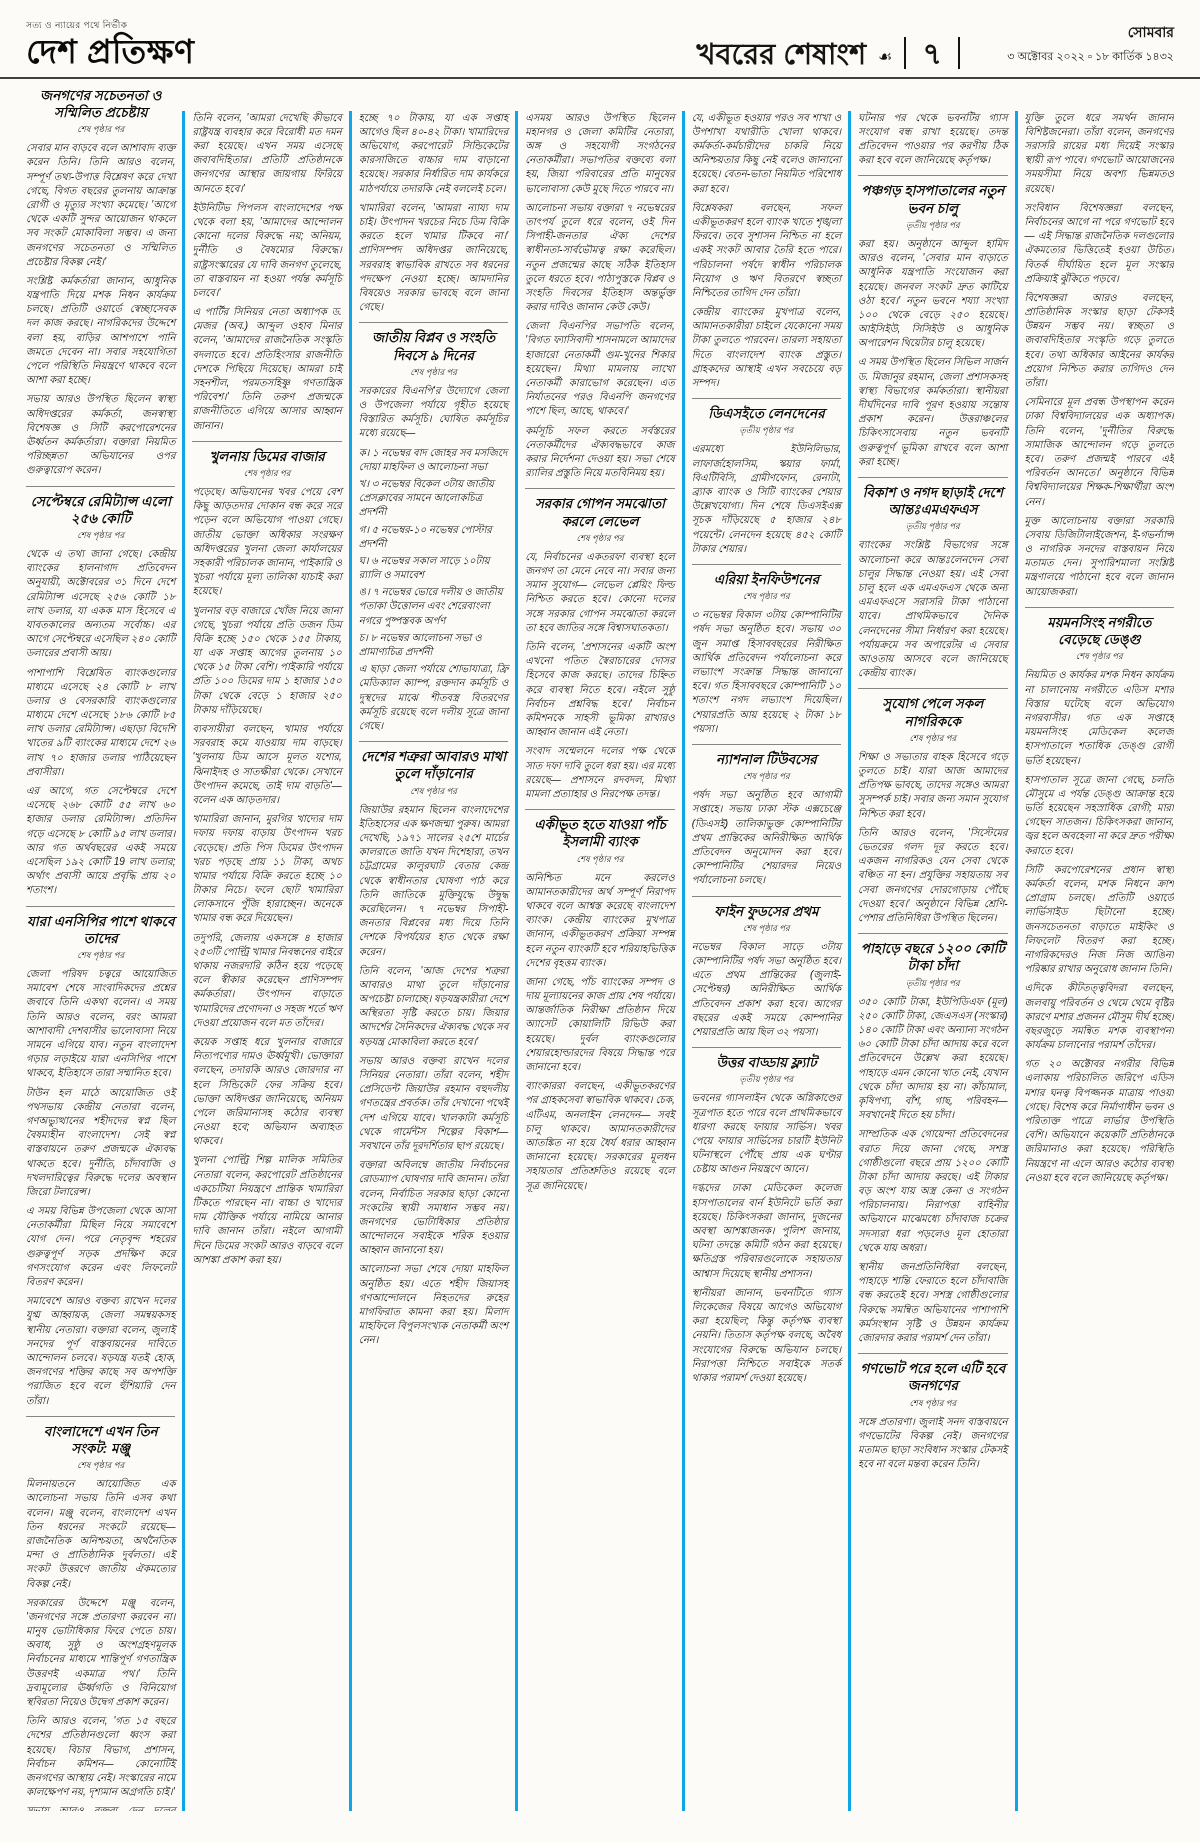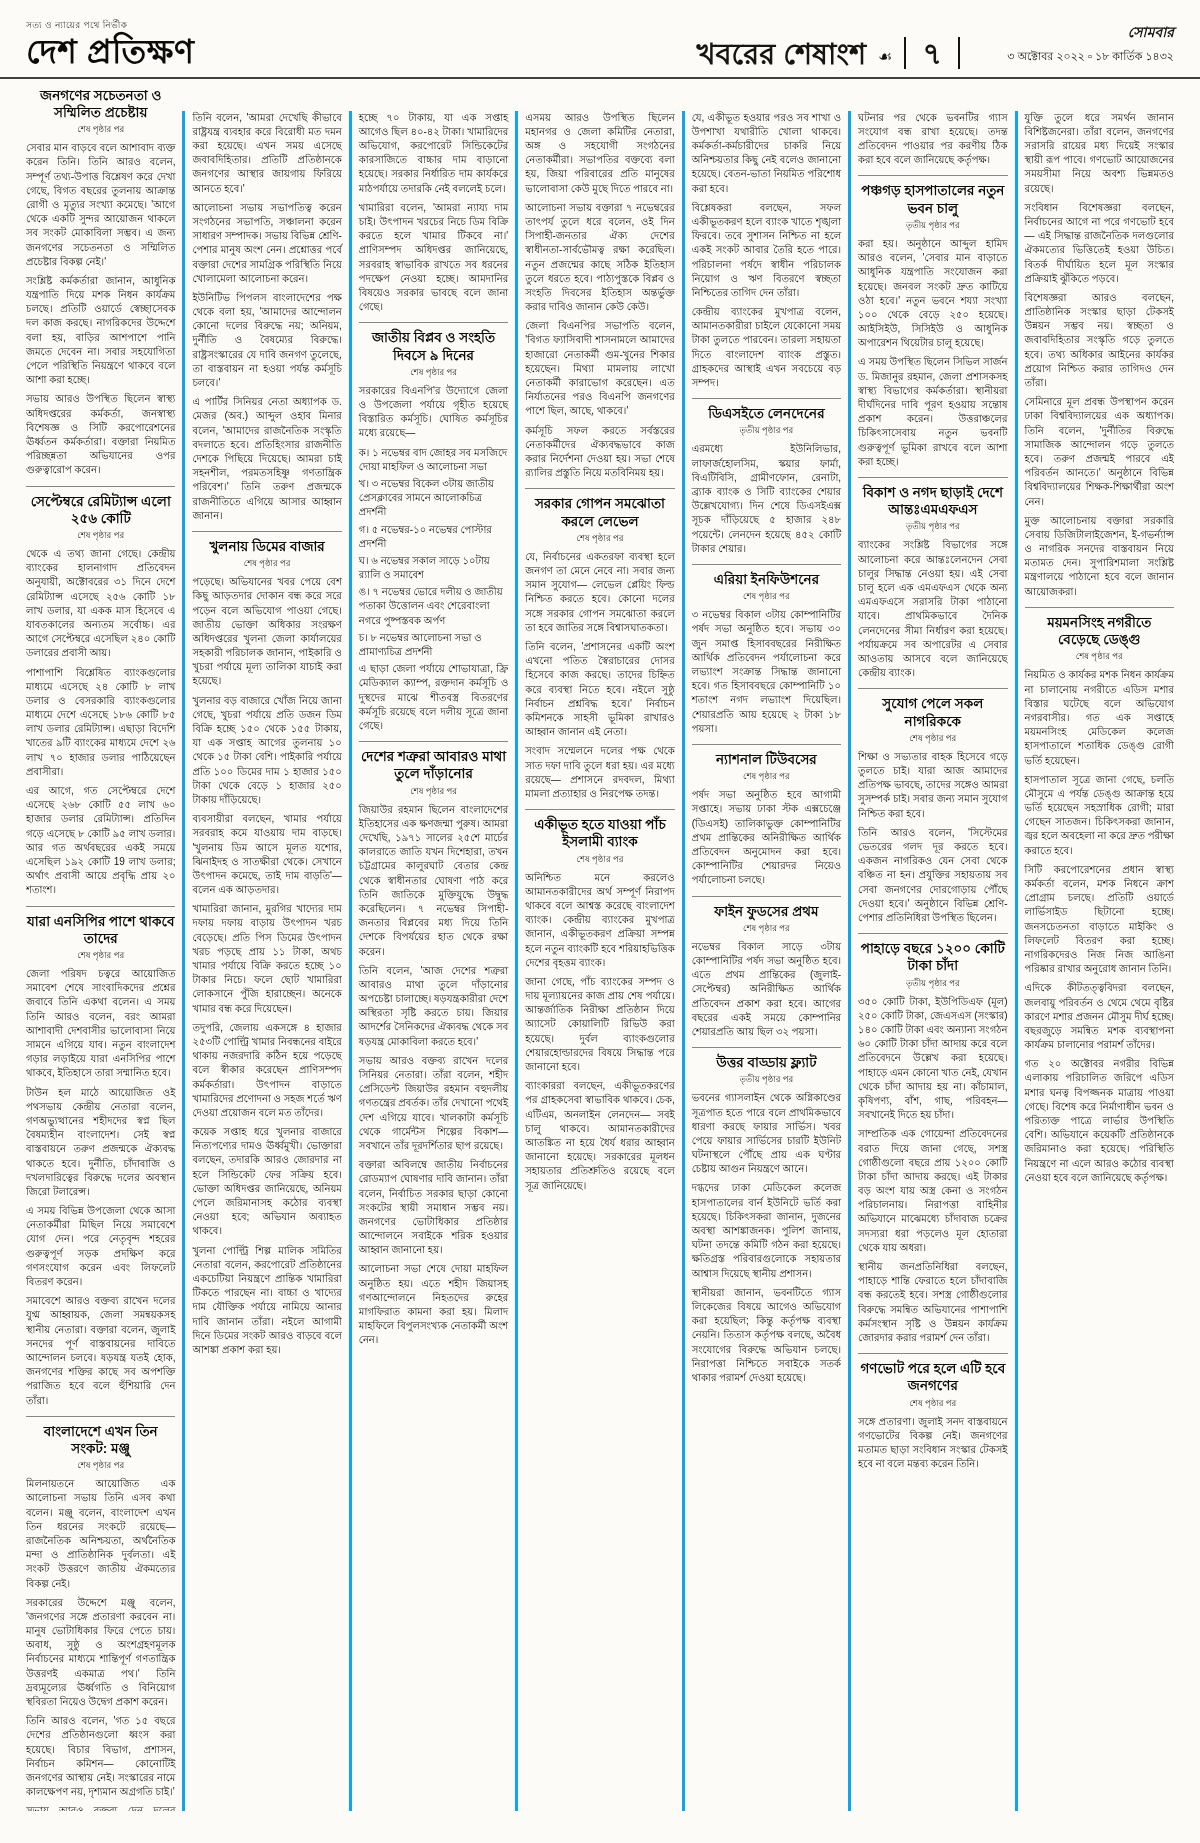--- a/index.html
+++ b/index.html
@@ -27,27 +27,28 @@
   .header-spacer { flex: 1; }
   .section-title { font-size: 29px; font-weight: bold; line-height: 1; white-space: nowrap; }
   .ornament { font-size: 16px; margin: 0 12px 3px 12px; color: #171310; }
   .page-number {
     font-size: 30px; font-weight: bold; line-height: 1;
     padding: 2px 16px 0 16px;
     border-left: 2px solid #171310; border-right: 2px solid #171310;
     margin-right: 14px;
   }
   .date-block { text-align: right; min-width: 200px; padding-bottom: 2px; }
-  .day { font-size: 14px; font-weight: bold; margin-bottom: 3px; font-style: italic; }
+  .day { font-size: 14px; font-weight: bold; margin-bottom: 3px; }
   .date { font-size: 11px; white-space: nowrap; }
   .columns {
     flex: 1;
     display: flex;
     padding: 8px 26px 32px 26px;
     overflow: hidden;
+    font-style: italic;
   }
   .col {
     flex: 1 1 0; min-width: 0;
     overflow: hidden;
     padding: 0 7px;
     text-align: justify;
   }
   .col:first-child { padding-left: 0; }
   .col:last-child  { padding-right: 0; }
   .col + .col { border-left: 3px solid #0ea5e9; margin-top: 24px; }
@@ -111,21 +112,20 @@
           <div class="cont">শেষ পৃষ্ঠার পর</div>
           <p class="body-text">মিলনায়তনে আয়োজিত এক আলোচনা সভায় তিনি এসব কথা বলেন। মঞ্জু বলেন, বাংলাদেশ এখন তিন ধরনের সংকটে রয়েছে— রাজনৈতিক অনিশ্চয়তা, অর্থনৈতিক মন্দা ও প্রাতিষ্ঠানিক দুর্বলতা। এই সংকট উত্তরণে জাতীয় ঐকমত্যের বিকল্প নেই।</p>
           <p class="body-text">সরকারের উদ্দেশে মঞ্জু বলেন, 'জনগণের সঙ্গে প্রতারণা করবেন না। মানুষ ভোটাধিকার ফিরে পেতে চায়। অবাধ, সুষ্ঠু ও অংশগ্রহণমূলক নির্বাচনের মাধ্যমে শান্তিপূর্ণ গণতান্ত্রিক উত্তরণই একমাত্র পথ।' তিনি দ্রব্যমূল্যের ঊর্ধ্বগতি ও বিনিয়োগ স্থবিরতা নিয়েও উদ্বেগ প্রকাশ করেন।</p>
           <p class="body-text">তিনি আরও বলেন, 'গত ১৫ বছরে দেশের প্রতিষ্ঠানগুলো ধ্বংস করা হয়েছে। বিচার বিভাগ, প্রশাসন, নির্বাচন কমিশন— কোনোটিই জনগণের আস্থায় নেই। সংস্কারের নামে কালক্ষেপণ নয়, দৃশ্যমান অগ্রগতি চাই।'</p>
           <p class="body-text">সভায় আরও বক্তব্য দেন দলের কেন্দ্রীয় নেতারা ও বিশিষ্ট নাগরিকরা। বক্তারা আইনশৃঙ্খলা পরিস্থিতির উন্নয়ন, ব্যবসা-বাণিজ্যে গতি ফেরানো এবং তরুণদের কর্মসংস্থানের ওপর গুরুত্ব দেন।</p>
         </article>
       </div>
       <div class="col">
         <article class="article continuation">
           <p class="body-text">তিনি বলেন, 'আমরা দেখেছি কীভাবে রাষ্ট্রযন্ত্র ব্যবহার করে বিরোধী মত দমন করা হয়েছে। এখন সময় এসেছে জবাবদিহিতার। প্রতিটি প্রতিষ্ঠানকে জনগণের আস্থার জায়গায় ফিরিয়ে আনতে হবে।'</p>
-          <p class="body-text">আলোচনা সভায় সভাপতিত্ব করেন সংগঠনের সভাপতি, সঞ্চালনা করেন সাধারণ সম্পাদক। সভায় বিভিন্ন শ্রেণি-পেশার মানুষ অংশ নেন। প্রশ্নোত্তর পর্বে বক্তারা দেশের সামগ্রিক পরিস্থিতি নিয়ে খোলামেলা আলোচনা করেন।</p>
           <p class="body-text">ইউনিটিভ পিপলস বাংলাদেশের পক্ষ থেকে বলা হয়, 'আমাদের আন্দোলন কোনো দলের বিরুদ্ধে নয়; অনিয়ম, দুর্নীতি ও বৈষম্যের বিরুদ্ধে। রাষ্ট্রসংস্কারের যে দাবি জনগণ তুলেছে, তা বাস্তবায়ন না হওয়া পর্যন্ত কর্মসূচি চলবে।'</p>
           <p class="body-text">এ পার্টির সিনিয়র নেতা অধ্যাপক ড. মেজর (অব.) আব্দুল ওহাব মিনার বলেন, 'আমাদের রাজনৈতিক সংস্কৃতি বদলাতে হবে। প্রতিহিংসার রাজনীতি দেশকে পিছিয়ে দিয়েছে। আমরা চাই সহনশীল, পরমতসহিষ্ণু গণতান্ত্রিক পরিবেশ।' তিনি তরুণ প্রজন্মকে রাজনীতিতে এগিয়ে আসার আহ্বান জানান।</p>
         </article>
         <article class="article">
           <h2 class="headline">খুলনায় ডিমের বাজার</h2>
           <div class="cont">শেষ পৃষ্ঠার পর</div>
           <p class="body-text">পড়েছে। অভিযানের খবর পেয়ে বেশ কিছু আড়তদার দোকান বন্ধ করে সরে পড়েন বলে অভিযোগ পাওয়া গেছে। জাতীয় ভোক্তা অধিকার সংরক্ষণ অধিদপ্তরের খুলনা জেলা কার্যালয়ের সহকারী পরিচালক জানান, পাইকারি ও খুচরা পর্যায়ে মূল্য তালিকা যাচাই করা হয়েছে।</p>
           <p class="body-text">খুলনার বড় বাজারে খোঁজ নিয়ে জানা গেছে, খুচরা পর্যায়ে প্রতি ডজন ডিম বিক্রি হচ্ছে ১৫০ থেকে ১৫৫ টাকায়, যা এক সপ্তাহ আগের তুলনায় ১০ থেকে ১৫ টাকা বেশি। পাইকারি পর্যায়ে প্রতি ১০০ ডিমের দাম ১ হাজার ১৫০ টাকা থেকে বেড়ে ১ হাজার ২৫০ টাকায় দাঁড়িয়েছে।</p>
           <p class="body-text">ব্যবসায়ীরা বলছেন, খামার পর্যায়ে সরবরাহ কমে যাওয়ায় দাম বাড়ছে। 'খুলনায় ডিম আসে মূলত যশোর, ঝিনাইদহ ও সাতক্ষীরা থেকে। সেখানে উৎপাদন কমেছে, তাই দাম বাড়তি'— বলেন এক আড়তদার।</p>
           <p class="body-text">খামারিরা জানান, মুরগির খাদ্যের দাম দফায় দফায় বাড়ায় উৎপাদন খরচ বেড়েছে। প্রতি পিস ডিমের উৎপাদন খরচ পড়ছে প্রায় ১১ টাকা, অথচ খামার পর্যায়ে বিক্রি করতে হচ্ছে ১০ টাকার নিচে। ফলে ছোট খামারিরা লোকসানে পুঁজি হারাচ্ছেন। অনেকে খামার বন্ধ করে দিয়েছেন।</p>

